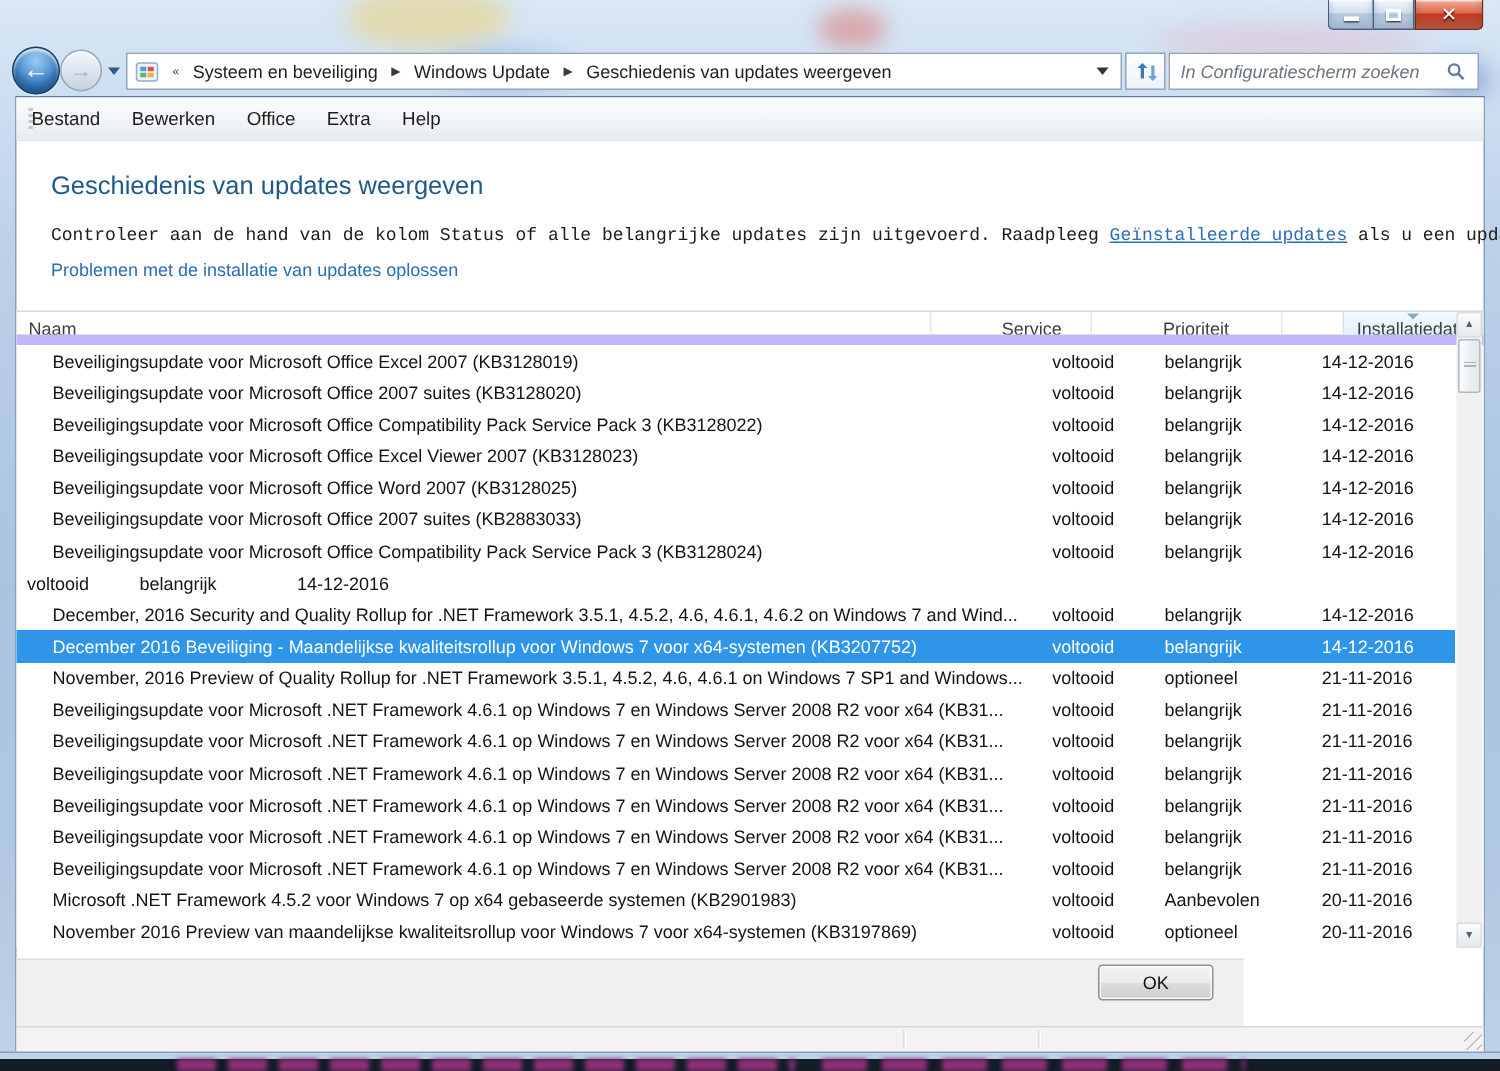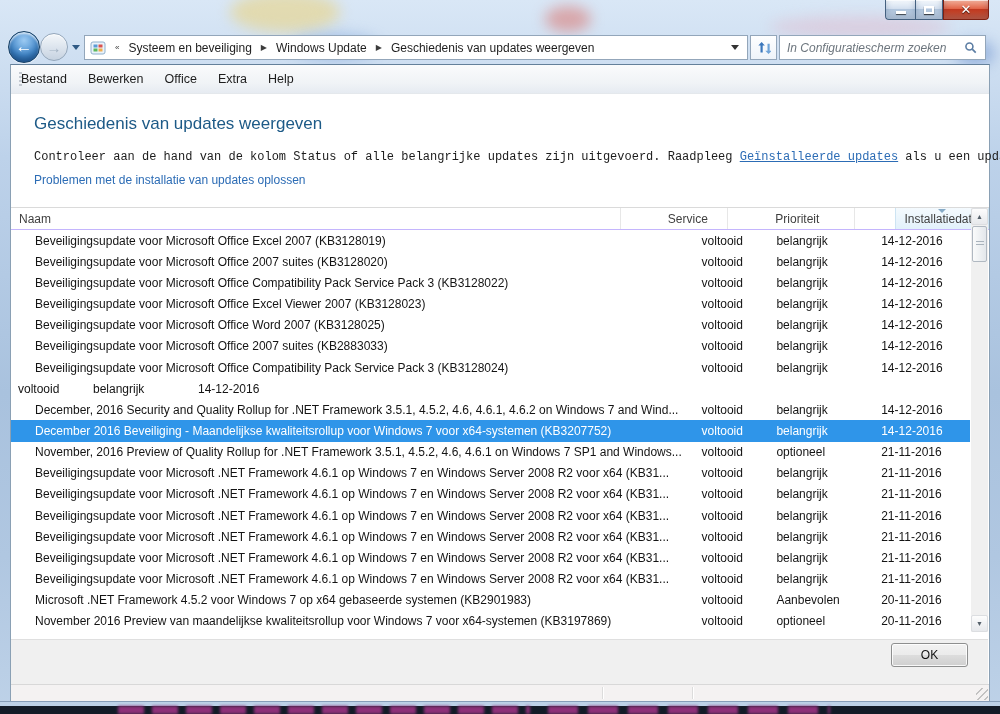--- a/index.html
+++ b/index.html
@@ -89,21 +89,21 @@
   .menu-item { font-size:12.5px; color:#1d1d1d; padding:5px 11px 5px 10px; }
 
   .page-title { position:absolute; left:23px; top:49px; font-size:17px; color:#1d5a87; }
   .intro { position:absolute; left:23px; top:85px; font-size:12px; color:#1b1b1b; white-space:nowrap;font-family:Liberation Mono, monospace; }
   .intro a, .link-line { color:#2c6cb5; text-decoration:none; }
   .intro .inline-link { color:#2c6cb5; text-decoration:underline; cursor:pointer; }
   .link-line { position:absolute; left:23px; top:108px; font-size:12px; cursor:pointer; }
 
   
   .listview { position:absolute; left:0; top:142px; width:978px; height:424px; border-top:1px solid #dadada; background:#fff; }
-  .lv-header { display:flex; height:22px; font-size:12px; color:#3f3f3f; border-bottom:1px solid #c4b5fd;gap:40px; }
+  .lv-header { display:flex; height:22px; font-size:12px; color:#3f3f3f; border-bottom:7px solid #c4b5fd;gap:40px; }
   .hcell { padding-top:4px; padding-left:8px; border-right:1px solid #e7e7e7; white-space:nowrap; overflow:hidden; }
   .h-name { width:685px; }
   .h-status { width:75px; padding-left:7px; }
   .h-priority { width:97px; padding-left:7px; }
   .h-date { width:104px; padding-left:8px; position:relative;
     background:linear-gradient(#f4fafe,#e2f1fb); border-left:1px solid #cde4f3; border-right:1px solid #cde4f3; }
   .h-date .sort-arrow { position:absolute; top:1px; left:50%; margin-left:-4px; width:0; height:0;
     border-left:4px solid transparent; border-right:4px solid transparent; border-top:4px solid #86aac6; }
 
   .lv-rows { position:absolute; left:0; top:22px; width:959px; height:402px;
@@ -121,21 +121,21 @@
   .sb-btn { position:absolute; left:0; width:17px; height:17px;
     background:linear-gradient(#fdfdfd,#f1f2f4 50%,#e7e9ec); border:1px solid #dcdee1; border-radius:2px;
     display:flex; align-items:center; justify-content:center; font-size:7px; color:#55606a; }
   .sb-up { top:0; } .sb-down { bottom:0; }
   .sb-thumb { position:absolute; left:1px; top:18px; width:15px; height:36px;
     background:linear-gradient(90deg,#fafbfb,#e3e7eb); border:1px solid #b0b8c1; border-radius:2px; }
   .sb-thumb::after { content:""; position:absolute; left:50%; top:50%; width:8px; height:5px; margin:-3px 0 0 -4px;
     background:repeating-linear-gradient(180deg,#a9b3bc 0 1px, transparent 1px 2.5px); }
 
   
-  .footer { position:absolute; left:0; top:574px; width:977px; height:45px;
+  .footer { position:absolute; left:0; top:574px; width:818px; height:45px;
     background:#f0f0f0; border-top:1px solid #dfdfdf; }
   .ok-btn { position:absolute; right:20px; top:3px; width:77px; height:24px;
     border:1px solid #8e8f8f; border-radius:3px; font-size:12px; color:#111;
     background:linear-gradient(#f2f2f2,#ebebeb 50%,#dddddd 50%,#cfcfcf);
     box-shadow:inset 0 0 0 1px rgba(255,255,255,.85);
     display:flex; align-items:center; justify-content:center; cursor:default; }
 
   .statusbar { position:absolute; left:0; top:619px; width:978px; height:17px;
     background:#f4f2f2; border-top:1px solid #d8d8d8; }
   .sb-div { position:absolute; top:2px; bottom:2px; width:1px; background:#dcdcdc; box-shadow:1px 0 0 #fff; }

